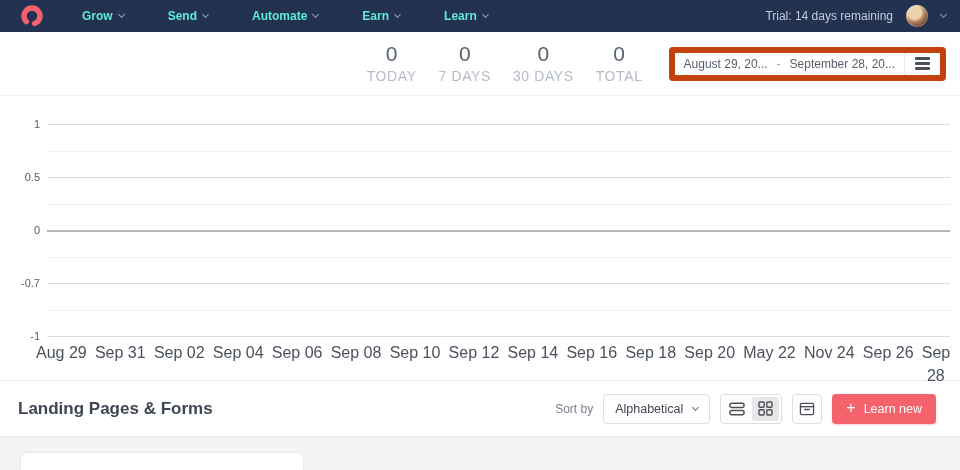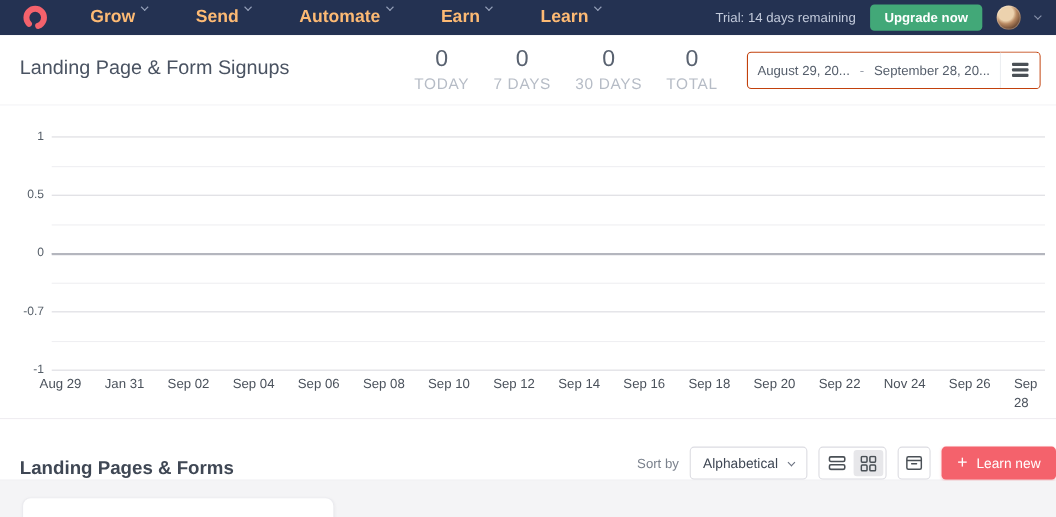--- a/index.html
+++ b/index.html
@@ -9,58 +9,58 @@
   html,body{margin:0;padding:0}
   body{
     width:960px;height:470px;overflow:hidden;background:#fff;
     font-family:"Liberation Sans", sans-serif;
     -webkit-font-smoothing:antialiased;
   }
   
   .navbar{height:32px;background:var(--navy);display:flex;align-items:center;padding:0 14px}
   .logo{width:24px;height:24px;margin-left:6px;flex:0 0 auto;cursor:pointer}
   .nav-items{display:flex;gap:44px;margin-left:38px}
-  .nav-item{color:#fdba74;font-size:16px;font-weight:bold;display:flex;align-items:flex-start;cursor:pointer;white-space:nowrap}
+  .nav-item{color:#5eead4;font-size:12px;font-weight:bold;display:flex;align-items:center;cursor:pointer;white-space:nowrap}
   .chev{width:5px;height:5px;border-right:1.5px solid #96a1ba;border-bottom:1.5px solid #96a1ba;
         transform:rotate(45deg);display:inline-block;margin-left:6px;margin-top:-3px}
   .nav-right{margin-left:auto;display:flex;align-items:center;gap:13px}
   .trial{color:#c2cadb;font-size:12px;white-space:nowrap}
   .upgrade-btn{background:var(--green);color:#fff;font-size:12px;font-weight:bold;border:none;border-radius:4px;
                padding:5px 13px;cursor:pointer;line-height:1.2}
   .avatar{width:22px;height:22px;border-radius:50%;cursor:pointer;flex:0 0 auto;
           background:radial-gradient(circle at 38% 32%, #ecd2ae 0 34%, #b98a63 48%, #6d4a33 72%, #3c2b20 100%);
           box-shadow:0 0 0 1px rgba(255,255,255,.25) inset}
   .nav-caret{border-color:#8a94ad;margin-left:0;cursor:pointer}
   
   .page-header{height:64px;display:flex;align-items:center;padding:0 14px 0 18px;border-bottom:1px solid #f1f1f4;background:#fff}
   .page-title{font-size:18px;font-weight:normal;color:#4a5362;margin:0 0 4px 0}
   .stats{display:flex;gap:22px;margin-left:auto;margin-right:26px}
   .stat{display:flex;flex-direction:column;align-items:center;min-width:42px}
   .stat-value{font-size:21px;color:#596270;line-height:1}
   .stat-label{font-size:14px;color:#b6bcc6;letter-spacing:.6px;margin-top:4px;white-space:nowrap}
-  .date-range{height:34px;border:1px solid #c2410c;border-radius:4px;display:flex;align-items:center;background:#fff;overflow:hidden}
+  .date-range{height:34px;border:6px solid #c2410c;border-radius:4px;display:flex;align-items:center;background:#fff;overflow:hidden}
   .date-field{font-size:12px;color:#555e6b;padding:0 9px;cursor:pointer;white-space:nowrap}
   .date-sep{color:#9aa0ab;font-size:12px}
   .date-menu-btn{width:36px;height:34px;border:none;border-left:1px solid #eceef1;background:#fff;
                  display:flex;align-items:center;justify-content:center;cursor:pointer}
   .bars{width:15px;height:2.4px;background:#4a5056;border-radius:1px;position:relative;display:block}
   .bars::before,.bars::after{content:"";position:absolute;left:0;width:15px;height:2.4px;background:#4a5056;border-radius:1px}
   .bars::before{top:-5px}.bars::after{top:5px}
   
   .chart-section{position:relative;height:285px;background:#fff;border-bottom:1px solid #efedf1}
   .plot{position:absolute;left:47px;right:10px;top:28px;height:212px}
   .gridline{position:absolute;left:0;right:0;height:1px;background:#dbdbe0}
   .gridline.minor{background:#efeff2}
   .series-line{position:absolute;left:0;right:0;height:2px;background:#b4b6be}
   .y-tick{position:absolute;left:0;width:40px;text-align:right;font-size:11px;color:#555e68;line-height:14px}
   .x-labels{position:absolute;left:36px;right:10px;top:245px;display:flex;justify-content:space-between}
-  .x-label{font-size:12px;color:#4b525c;text-align:left;line-height:1.45;white-space:nowrap}
+  .x-label{font-size:16px;color:#4b525c;text-align:center;line-height:1.45;white-space:nowrap}
   .x-label:last-child{width:28px;white-space:normal}
   
-  .list-header{height:56px;display:flex;align-items:flex-end;padding:0 0 0 18px;background:#fff;border-bottom:1px solid #ececf0}
+  .list-header{height:56px;display:flex;align-items:center;padding:0 24px 0 18px;background:#fff;border-bottom:1px solid #ececf0}
   .list-title{font-size:17px;font-weight:bold;color:#3f4754;margin:0}
   .controls{margin-left:auto;display:flex;align-items:center;gap:10px}
   .sortby{font-size:12px;color:#7a818c;margin-right:0}
   .dropdown{height:30px;border:1px solid #dcdce2;border-radius:4px;background:#fff;display:flex;align-items:center;
             padding:0 11px;gap:10px;font-size:12.5px;color:#3f4754;cursor:pointer}
   .dropdown .chev{border-color:#6b7280;margin:0 0 2px 0}
   .segmented{height:30px;border:1px solid #dcdce2;border-radius:4px;display:flex;align-items:center;padding:2px;background:#fff;gap:2px}
   .seg-btn{width:27px;height:24px;display:flex;align-items:center;justify-content:center;border-radius:3px;cursor:pointer;background:transparent;border:none;padding:0}
   .seg-btn.active{background:#e7e7ea}
   .icon-btn{width:30px;height:30px;border:1px solid #dcdce2;border-radius:4px;background:#fff;display:flex;align-items:center;justify-content:center;cursor:pointer}
@@ -97,28 +97,26 @@
         <span>Earn</span>
         <i class="chev"></i>
       </span>
       <span class="nav-item">
         <span>Learn</span>
         <i class="chev"></i>
       </span>
     </nav>
   <div class="nav-right">
     <span class="trial">Trial: 14 days remaining</span>
-    <button class="upgrade-btn">Upgrade now</button>
     <span class="avatar"></span>
     <i class="chev nav-caret"></i>
   </div>
 </header>
 
 <section class="page-header">
-  <h1 class="page-title">Landing Page &amp; Form Signups</h1>
   <div class="stats" id="stats">
       <div class="stat">
         <span class="stat-value">0</span>
         <span class="stat-label">TODAY</span>
       </div>
       <div class="stat">
         <span class="stat-value">0</span>
         <span class="stat-label">7 DAYS</span>
       </div>
       <div class="stat">
@@ -148,32 +146,32 @@
       <div class="gridline minor" style="top: 79.5px;"></div>
       <div class="gridline" style="top: 106px;"></div>
       <div class="gridline minor" style="top: 132.5px;"></div>
       <div class="gridline" style="top: 159px;"></div>
       <div class="gridline minor" style="top: 185.5px;"></div>
       <div class="gridline" style="top: 212px;"></div>
       <div class="series-line" style="top: 105.5px;"></div>
     </div>
   <div class="x-labels" id="xlabels">
       <span class="x-label">Aug 29</span>
-      <span class="x-label">Jan 31</span>
+      <span class="x-label">Sep 31</span>
       <span class="x-label">Sep 02</span>
       <span class="x-label">Sep 04</span>
       <span class="x-label">Sep 06</span>
       <span class="x-label">Sep 08</span>
       <span class="x-label">Sep 10</span>
       <span class="x-label">Sep 12</span>
       <span class="x-label">Sep 14</span>
       <span class="x-label">Sep 16</span>
       <span class="x-label">Sep 18</span>
       <span class="x-label">Sep 20</span>
-      <span class="x-label">Sep 22</span>
+      <span class="x-label">May 22</span>
       <span class="x-label">Nov 24</span>
       <span class="x-label">Sep 26</span>
       <span class="x-label">Sep 28</span>
     </div>
 <span class="y-tick" style="top: 21px;">1</span>
     <span class="y-tick" style="top: 74px;">0.5</span>
     <span class="y-tick" style="top: 127px;">0</span>
     <span class="y-tick" style="top: 180px;">-0.7</span>
     <span class="y-tick" style="top: 233px;">-1</span>
   </section>

